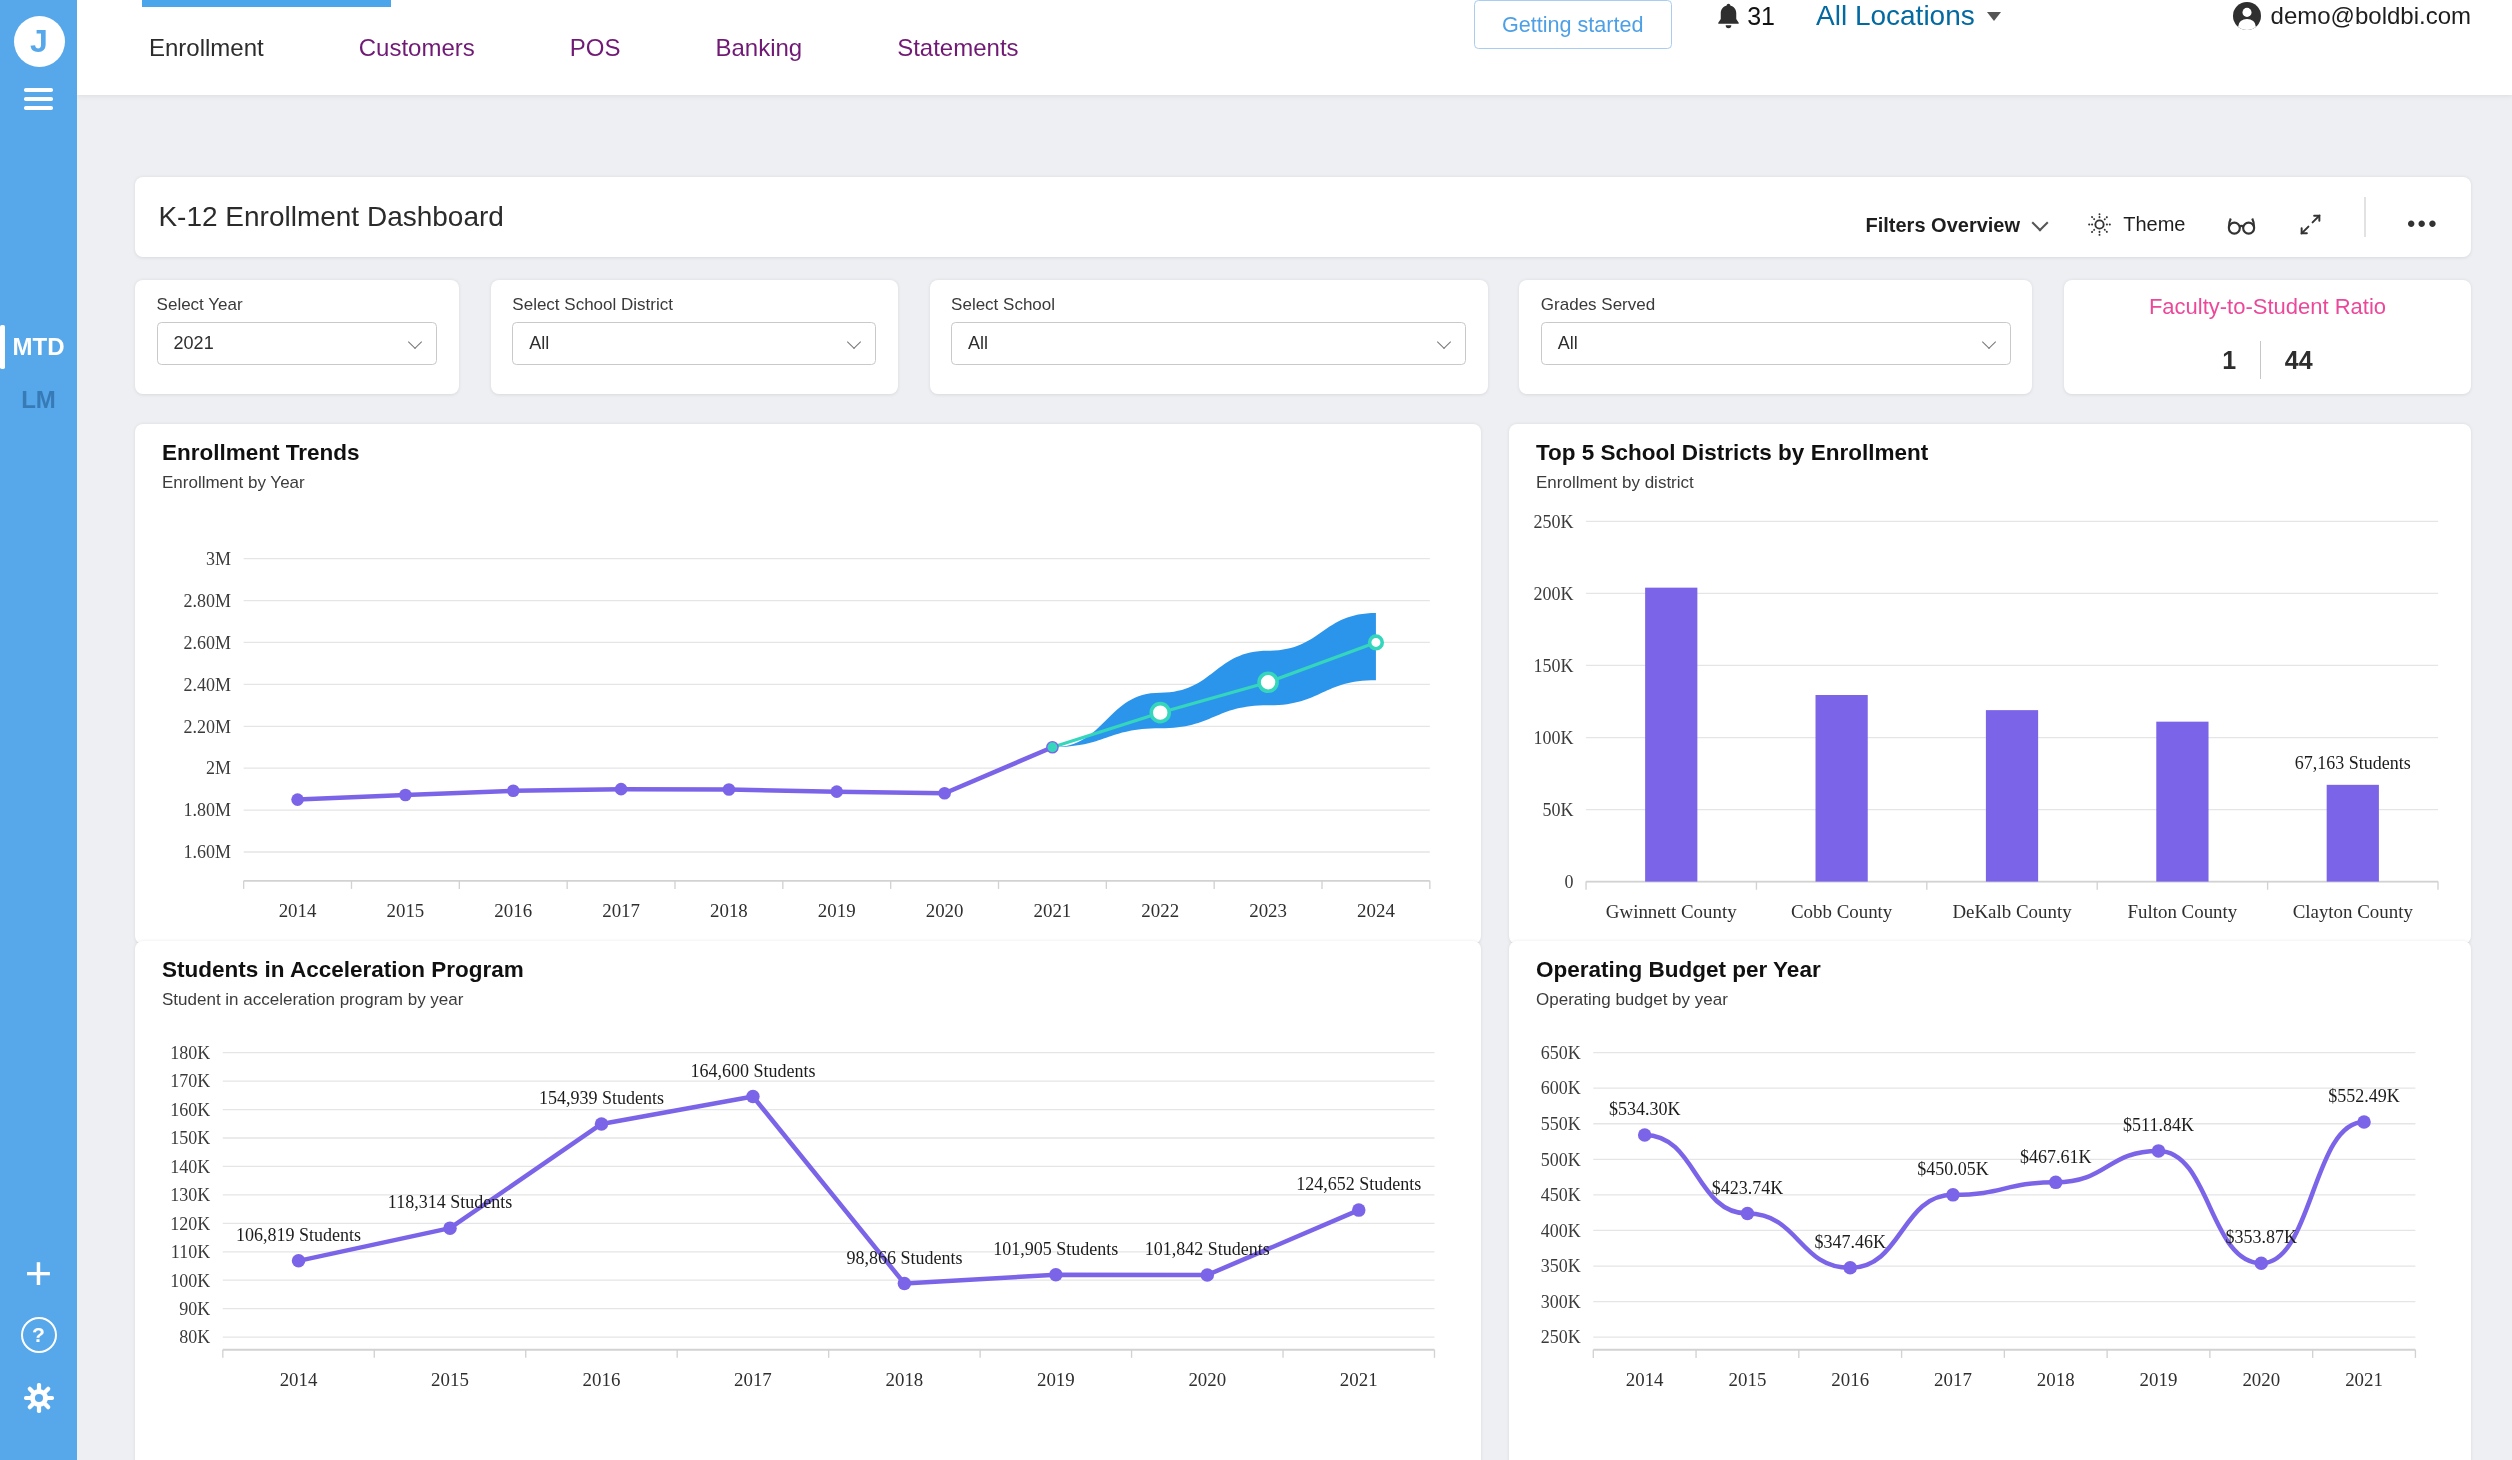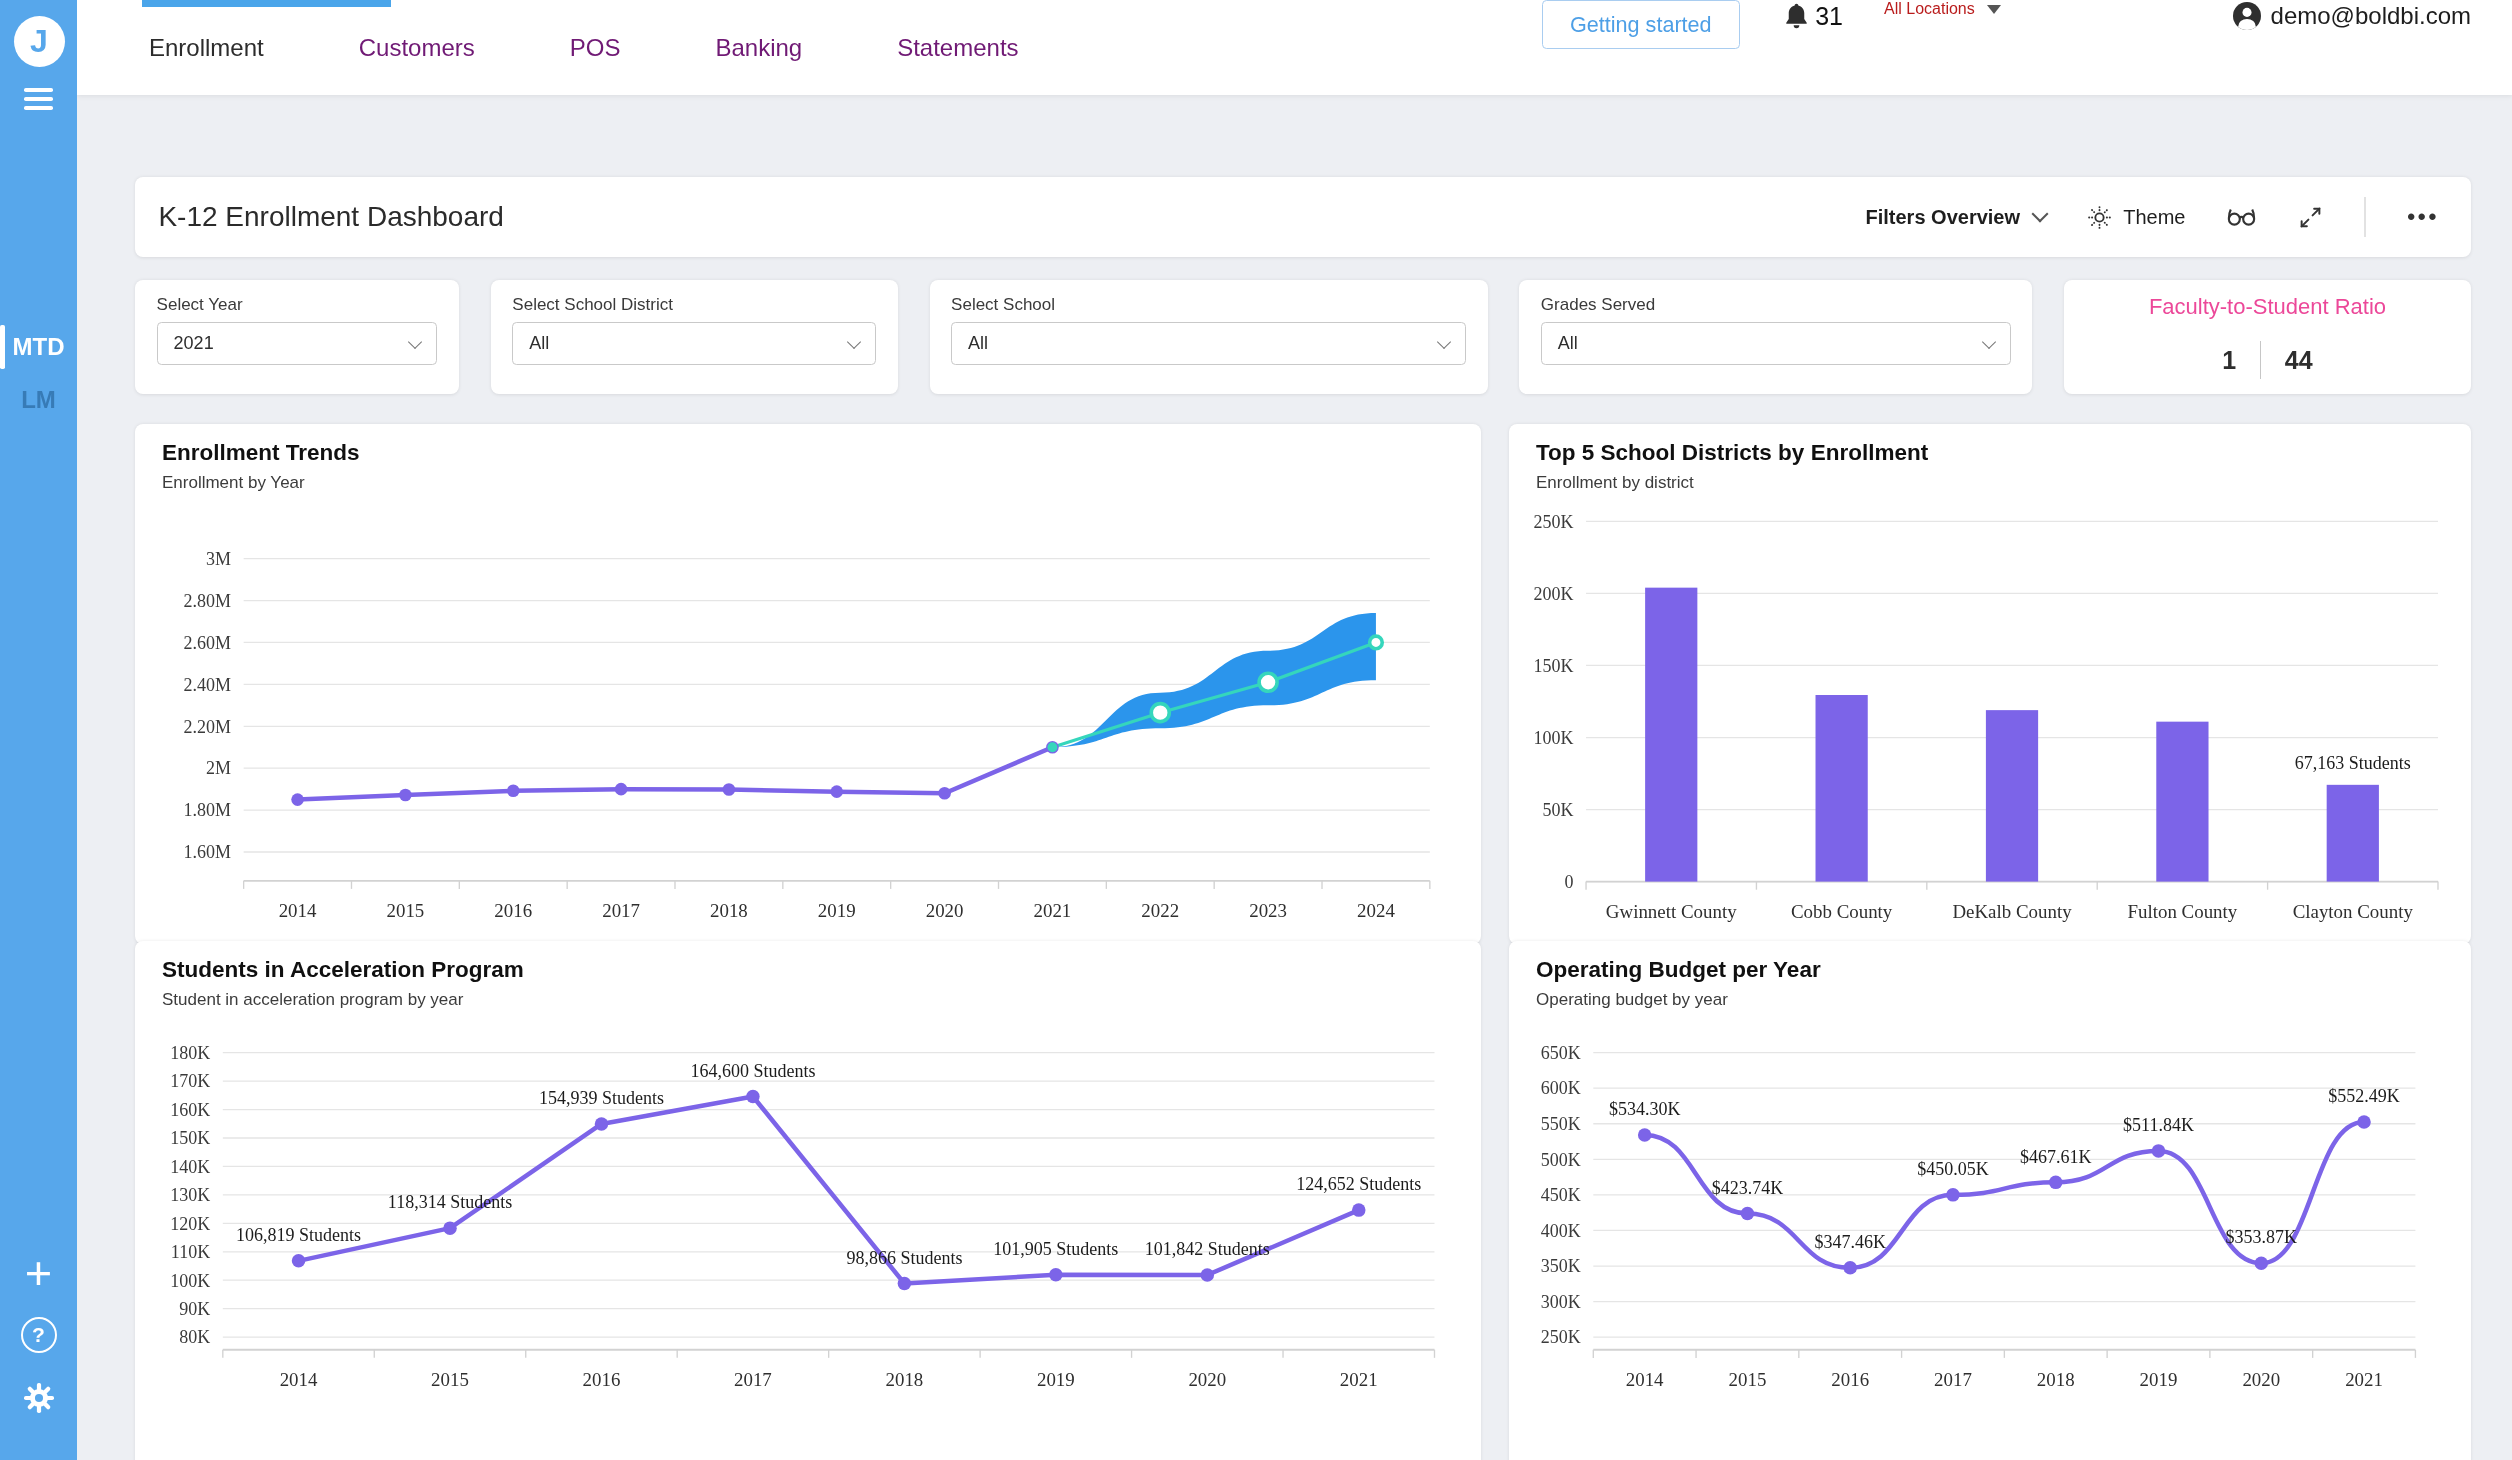--- a/index.html
+++ b/index.html
@@ -22,32 +22,32 @@
   .topbar{position:absolute;left:77px;top:0;right:0;height:95px;background:#fff;box-shadow:0 1.8px 5.4px rgba(0,0,0,.08);z-index:5}
   .tab-indicator{position:absolute;left:65px;top:0;width:249px;height:7.2px;background:#4aa5ea}
   .nav{position:absolute;left:72px;top:0;height:100%;display:flex;align-items:center;gap:95px}
   .nav-tab{font-size:24px;color:#701a75;cursor:pointer;white-space:nowrap}
   .nav-tab.active{color:#2c2c2c}
   .top-right{position:absolute;right:41px;top:0;height:100%;display:flex;align-items:flex-start;gap:41px}
   .getting-started{height:49px;padding:0 27px;border:1.8px solid #a9cdf0;border-radius:4.5px;background:#fff;color:#4d9fe6;font-size:21.6px;display:flex;align-items:center;cursor:pointer;font-family:"Liberation Sans",sans-serif}
   .bell-wrap{display:flex;align-items:center;gap:3.6px;cursor:pointer}
   .notif-count{font-size:25px;color:#111}
   .loc-wrap{display:flex;align-items:center;gap:12.6px;cursor:pointer}
-  .loc-label{font-size:16px;color:#b91c1c}
+  .loc-label{font-size:28px;color:#0369a1}
   .caret-down{width:0;height:0;border-left:7.2px solid transparent;border-right:7.2px solid transparent;border-top:9px solid #555}
   .user-wrap{display:flex;align-items:center;gap:7.2px;margin-left:189px;cursor:pointer}
   .user-email{font-size:24px;color:#1d1d1d}
 
   
   .page{position:absolute;left:77px;top:95px;right:0;bottom:0;background:#edeff3}
   .card{background:#fff;border-radius:8px;box-shadow:0 0.9px 3.6px rgba(0,0,0,.09)}
 
   .titlebar{position:absolute;left:58px;right:41px;top:82px;height:80px;display:flex;align-items:center;justify-content:space-between;padding:0 32px 0 23.4px;box-sizing:border-box}
   .page-title{font-size:28px;color:#2b2b2b}
-  .tb-right{display:flex;align-items:center;gap:41px}
+  .tb-right{display:flex;align-items:flex-end;gap:41px}
   .filters-overview{display:flex;align-items:center;gap:14.4px;cursor:pointer}
   .filters-overview span{font-size:20px;font-weight:bold;color:#1e1e1e}
   .chev{width:10px;height:10px;border-right:2.3px solid #555;border-bottom:2.3px solid #555;transform:rotate(45deg);margin-top:-5.4px}
   .theme-wrap{display:flex;align-items:center;gap:10.8px;cursor:pointer}
   .theme-label{font-size:20px;color:#1e1e1e}
   .tb-icon{cursor:pointer;display:flex;align-items:center}
   .tb-divider{width:1.8px;height:40px;background:#e2e2e2}
   .more-dots{font-size:22.5px;font-weight:bold;color:#333;letter-spacing:2.7px;cursor:pointer}
 
   

